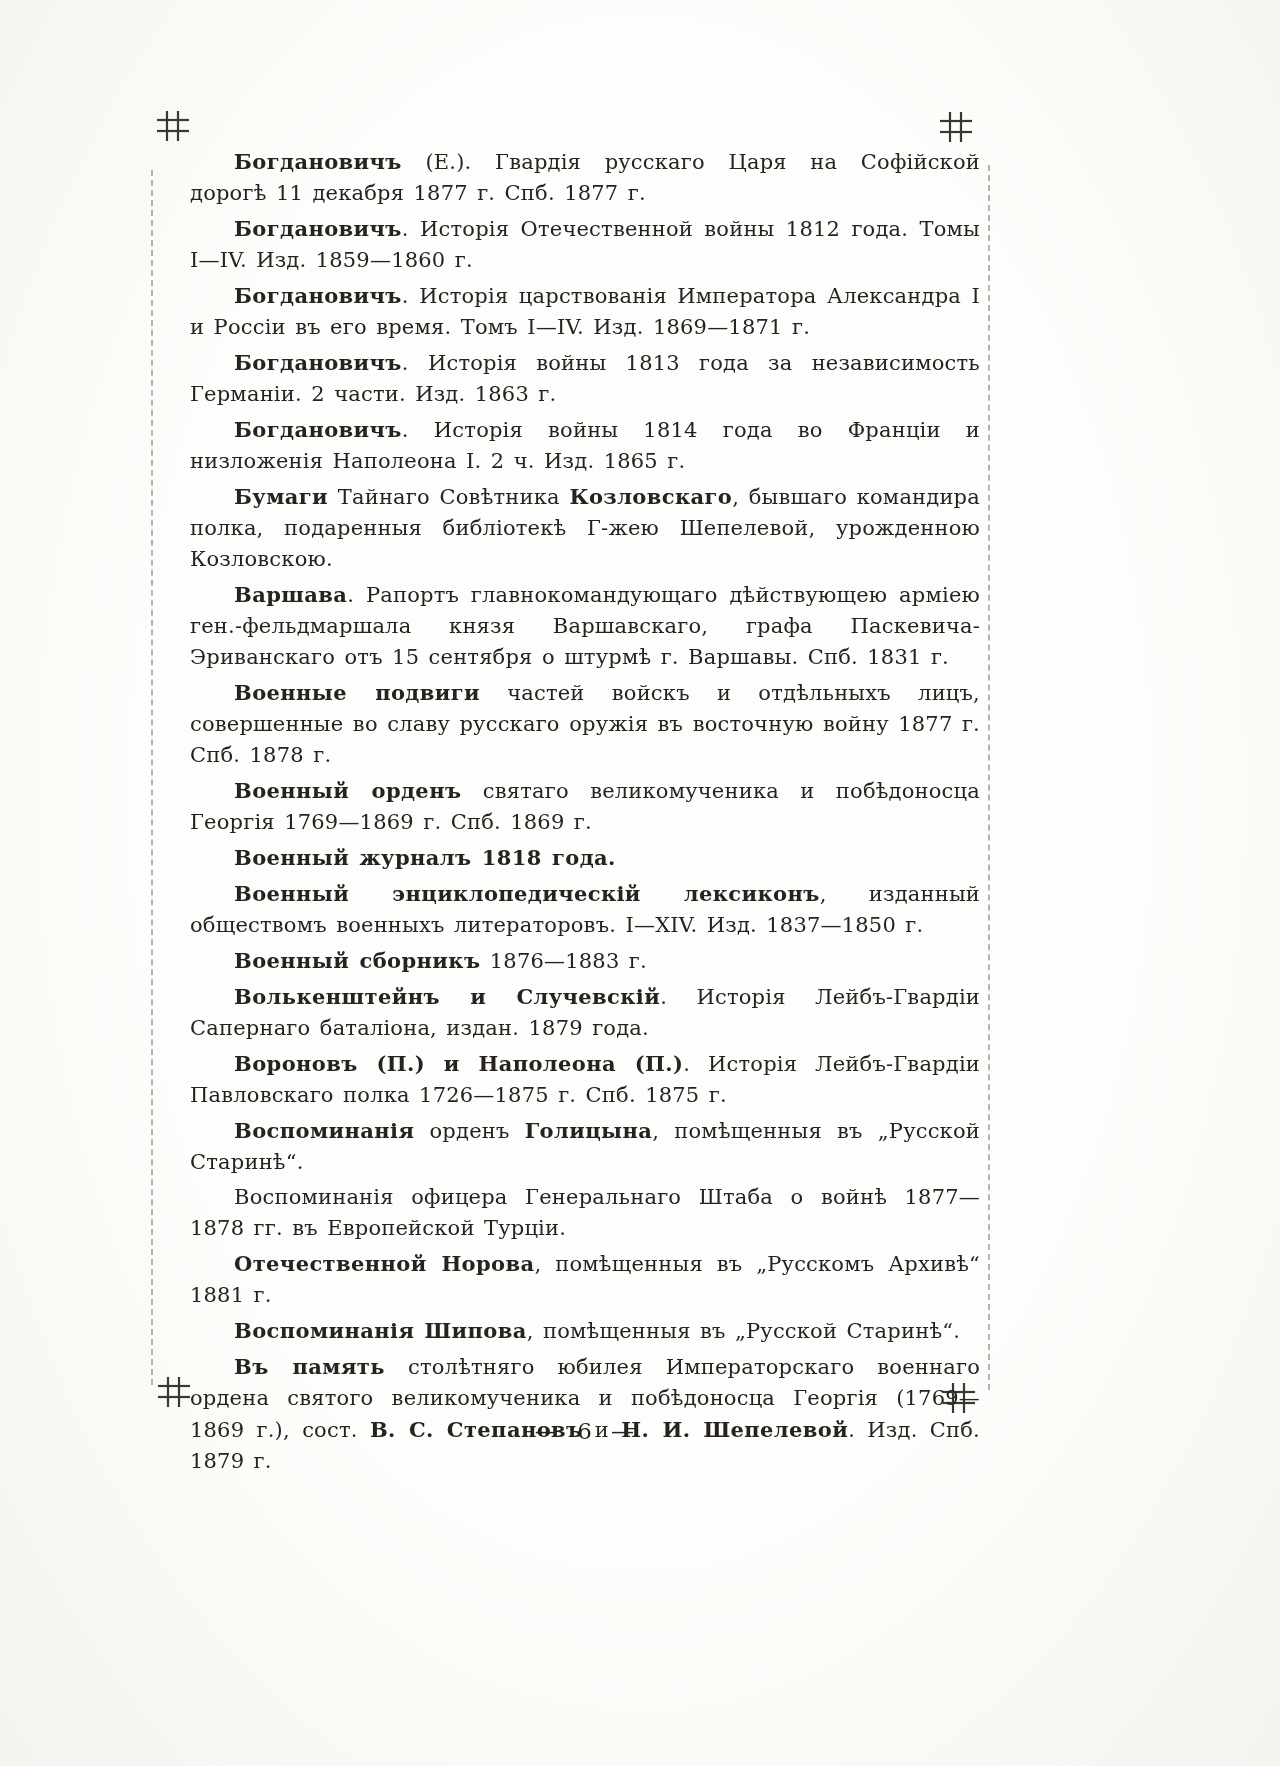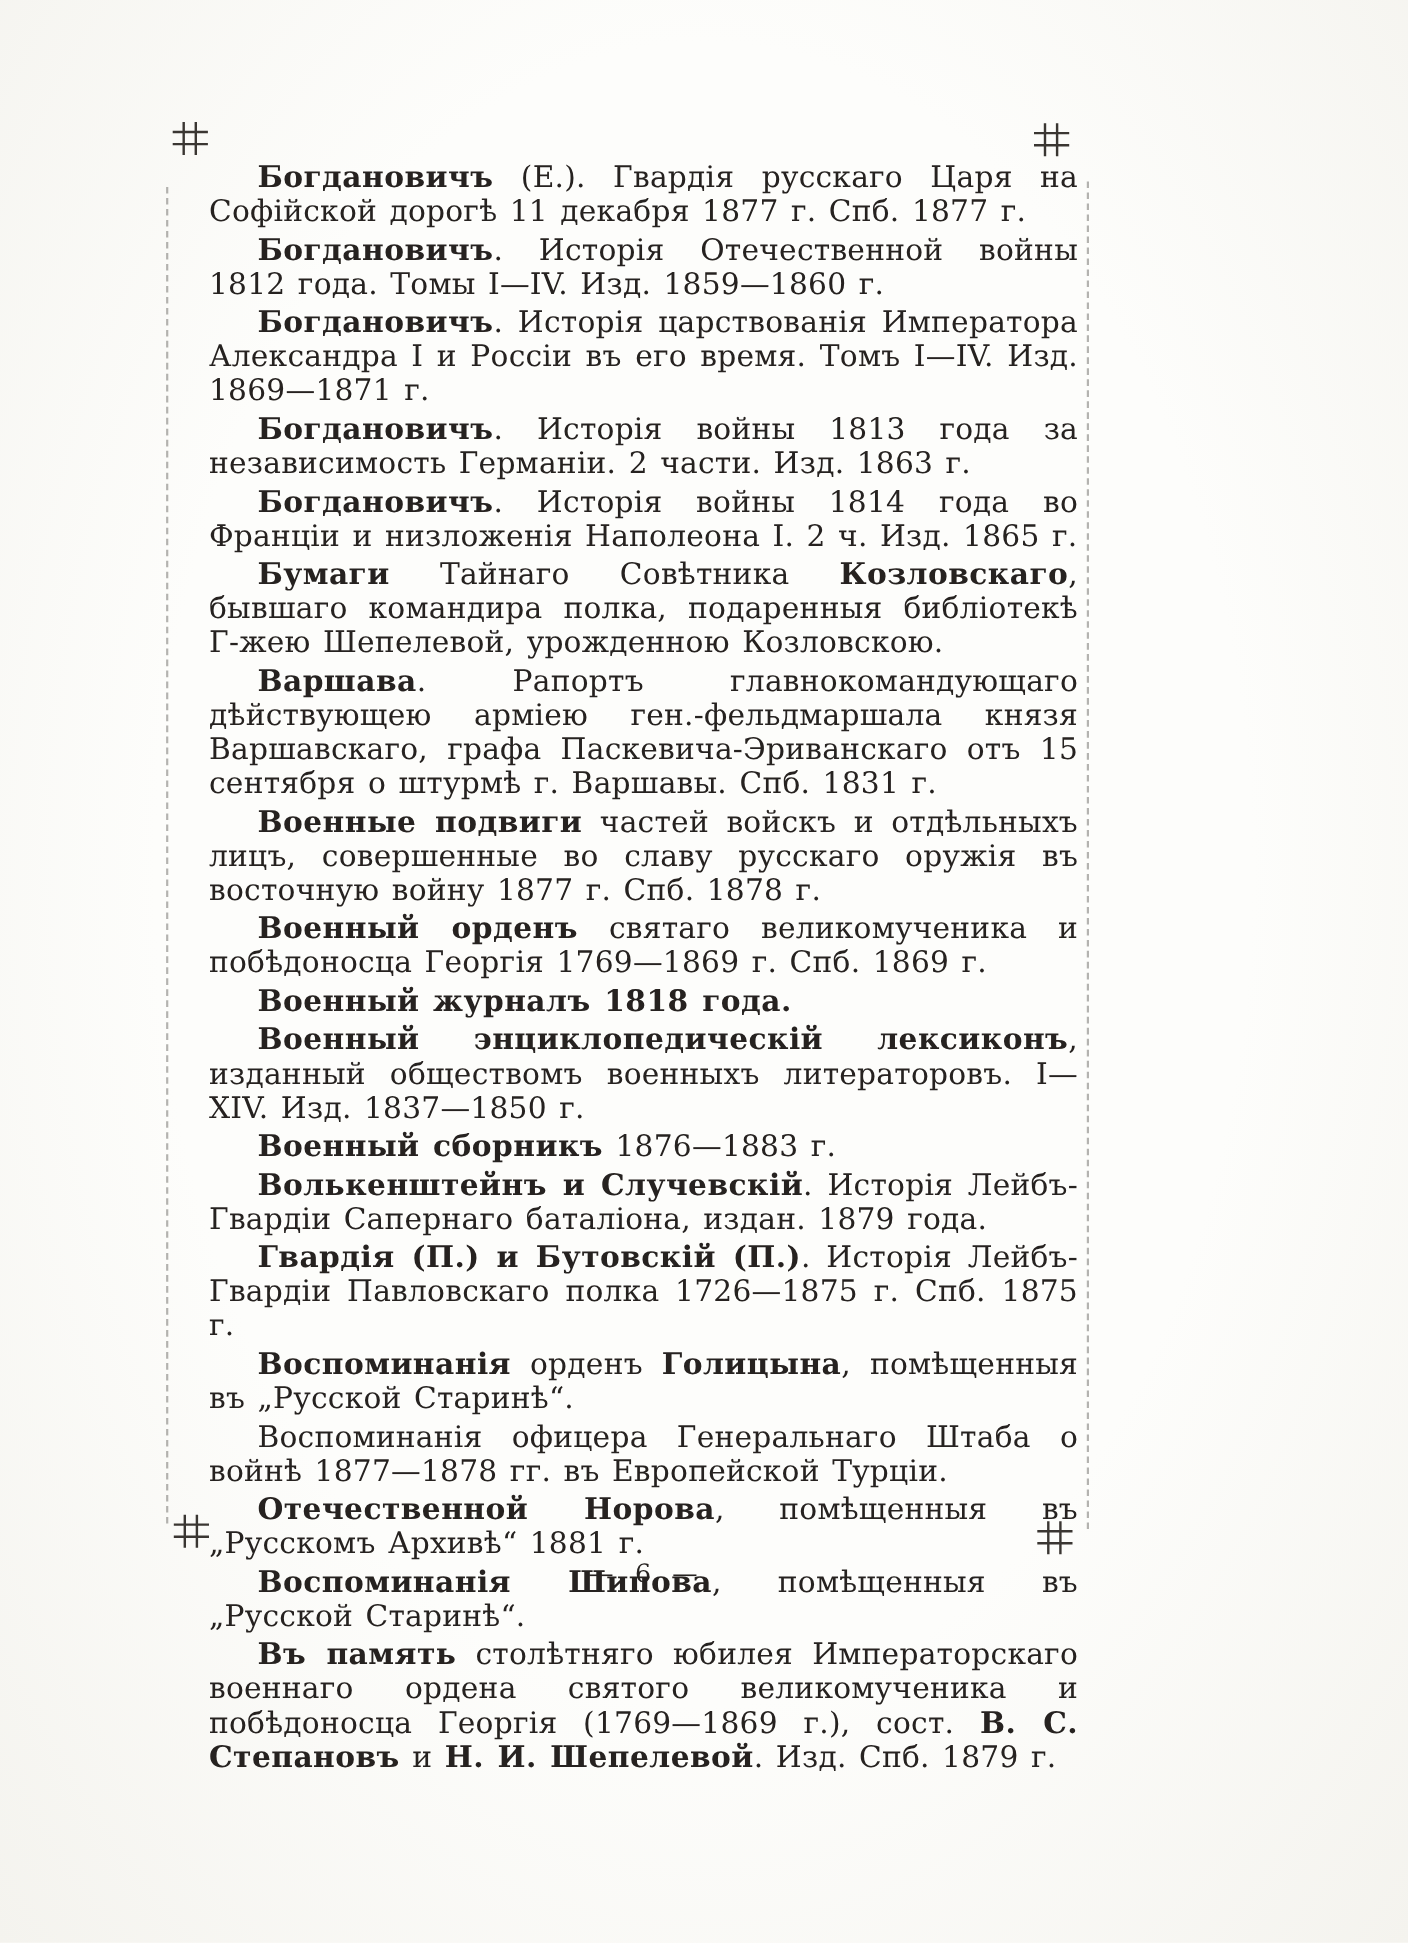--- a/index.html
+++ b/index.html
@@ -51,21 +51,21 @@
   .corner-mark.tr { left: 938px; top: 110px; }
   .corner-mark.bl { left: 156px; top: 1375px; }
   .corner-mark.br { left: 941px; top: 1381px; }
 
   .text-block {
     position: absolute;
     left: 190px;
     top: 146px;
     width: 790px;
     color: var(--ink);
-    font-size: 27px;
+    font-size: 21px;
     line-height: 31px;
     text-align: justify;
     letter-spacing: 0.2px;
     word-spacing: 2.5px;
   }
   .entry {
     margin: 0 0 4px 0;
     text-indent: 44px;
   }
   .entry .bold {
@@ -143,21 +143,21 @@
       <p class="entry"><span class="bold">Богдановичъ</span><span class="reg">. Исторія войны 1813 года за независимость Германіи. 2 части. Изд. 1863 г.</span></p>
       <p class="entry"><span class="bold">Богдановичъ</span><span class="reg">. Исторія войны 1814 года во Франціи и низложенія Наполеона I. 2 ч. Изд. 1865 г.</span></p>
       <p class="entry"><span class="bold">Бумаги</span><span class="reg"> Тайнаго Совѣтника </span><span class="bold">Козловскаго</span><span class="reg">, бывшаго командира полка, подаренныя библіотекѣ Г-жею Шепелевой, урожденною Козловскою.</span></p>
       <p class="entry"><span class="bold">Варшава</span><span class="reg">. Рапортъ главнокомандующаго дѣйствующею арміею ген.-фельдмаршала князя Варшавскаго, графа Паскевича-Эриванскаго отъ 15 сентября о штурмѣ г. Варшавы. Спб. 1831 г.</span></p>
       <p class="entry"><span class="bold">Военные подвиги</span><span class="reg"> частей войскъ и отдѣльныхъ лицъ, совершенные во славу русскаго оружія въ восточную войну 1877 г. Спб. 1878 г.</span></p>
       <p class="entry"><span class="bold">Военный орденъ</span><span class="reg"> святаго великомученика и побѣдоносца Георгія 1769—1869 г. Спб. 1869 г.</span></p>
       <p class="entry"><span class="bold">Военный журналъ 1818 года.</span></p>
       <p class="entry"><span class="bold">Военный энциклопедическій лексиконъ</span><span class="reg">, изданный обществомъ военныхъ литераторовъ. I—XIV. Изд. 1837—1850 г.</span></p>
       <p class="entry"><span class="bold">Военный сборникъ</span><span class="reg"> 1876—1883 г.</span></p>
       <p class="entry"><span class="bold">Волькенштейнъ и Случевскій</span><span class="reg">. Исторія Лейбъ-Гвардіи Сапернаго баталіона, издан. 1879 года.</span></p>
-      <p class="entry"><span class="bold">Гвардія (П.) и Бутовскій (П.)</span><span class="reg">. Исторія Лейбъ-Гвардіи Павловскаго полка 1726—1875 г. Спб. 1875 г.</span></p>
+      <p class="entry"><span class="bold">Вороновъ (П.) и Наполеона (П.)</span><span class="reg">. Исторія Лейбъ-Гвардіи Павловскаго полка 1726—1875 г. Спб. 1875 г.</span></p>
       <p class="entry"><span class="bold">Воспоминанія</span><span class="reg"> орденъ </span><span class="bold">Голицына</span><span class="reg">, помѣщенныя въ „Русской Старинѣ“.</span></p>
       <p class="entry"><span class="reg">Воспоминанія офицера Генеральнаго Штаба о войнѣ 1877—1878 гг. въ Европейской Турціи.</span></p>
       <p class="entry"><span class="bold">Отечественной Норова</span><span class="reg">, помѣщенныя въ „Русскомъ Архивѣ“ 1881 г.</span></p>
       <p class="entry"><span class="bold">Воспоминанія Шипова</span><span class="reg">, помѣщенныя въ „Русской Старинѣ“.</span></p>
       <p class="entry"><span class="bold">Въ память</span><span class="reg"> столѣтняго юбилея Императорскаго военнаго ордена святого великомученика и побѣдоносца Георгія (1769—1869 г.), сост. </span><span class="bold">В. С. Степановъ</span><span class="reg"> и </span><span class="bold">Н. И. Шепелевой</span><span class="reg">. Изд. Спб. 1879 г.</span></p>
     </div>
 
   <div class="page-number">— 6 —</div>
 
 </div>

